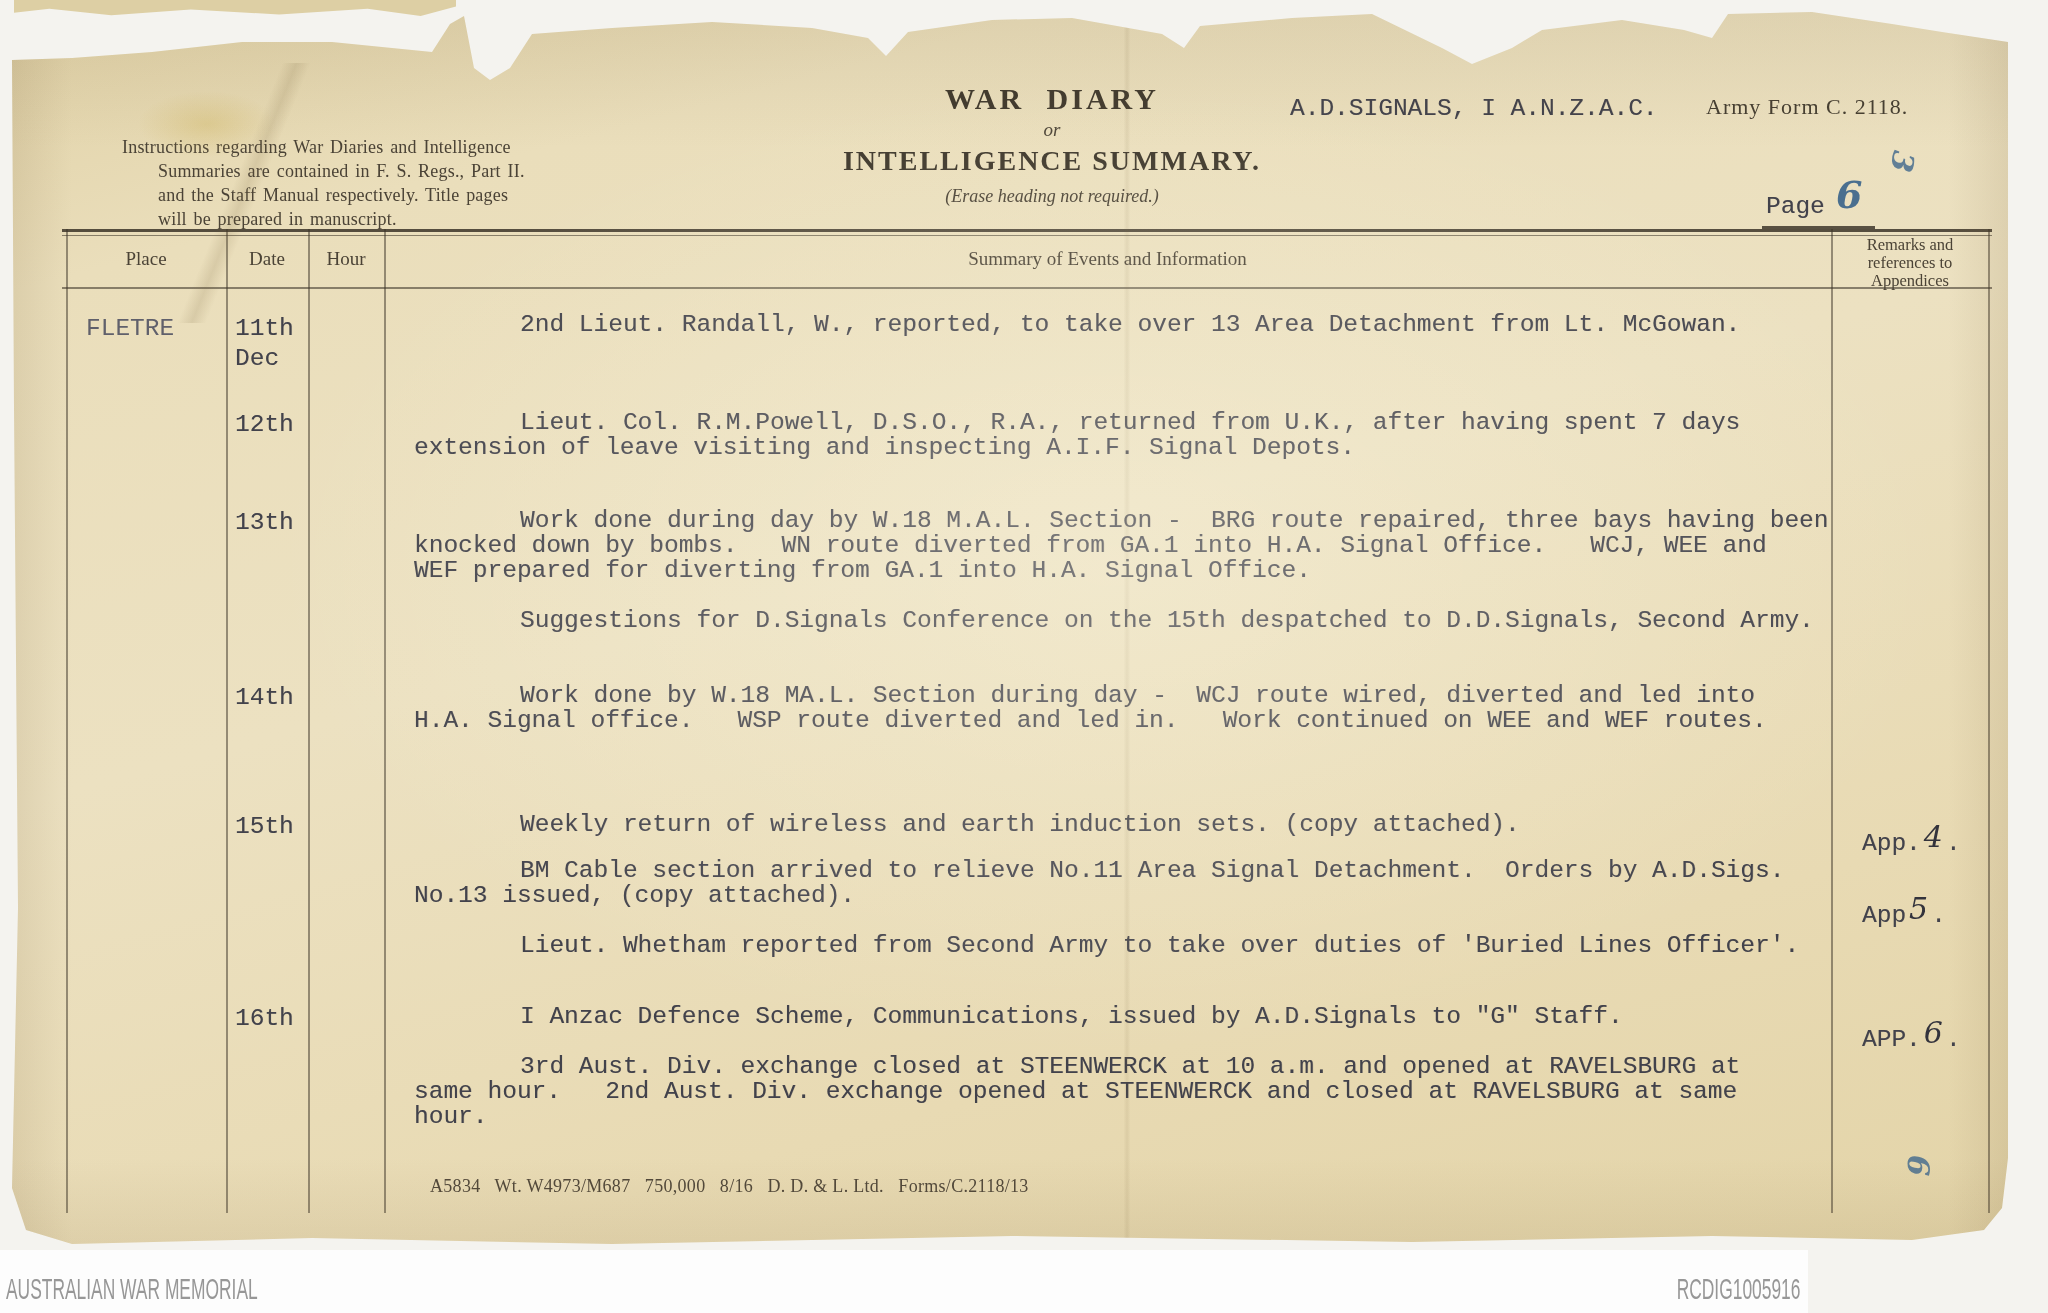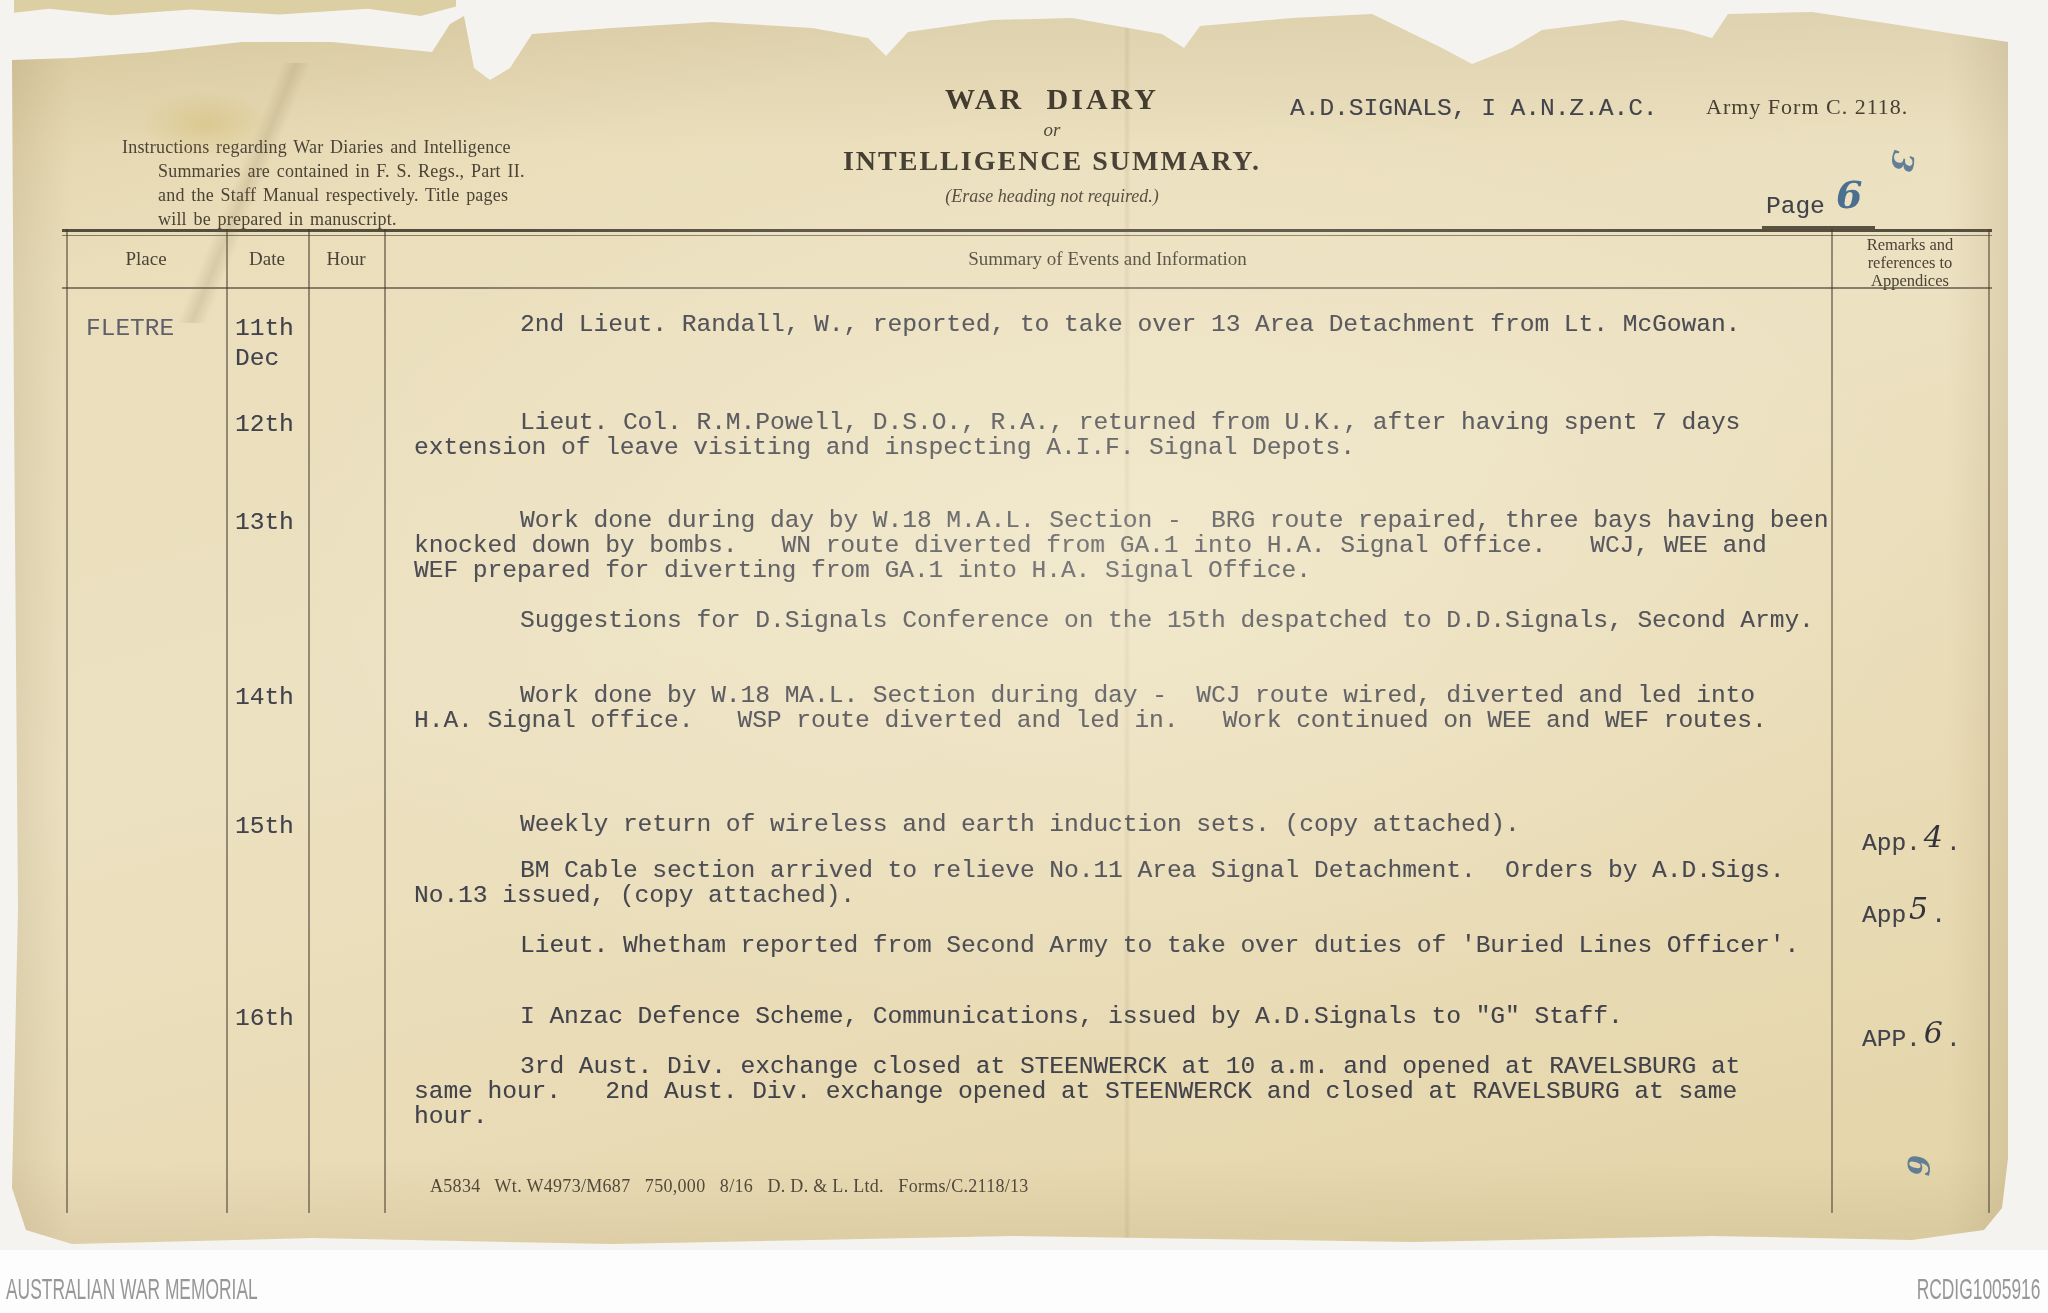--- a/index.html
+++ b/index.html
@@ -70,21 +70,21 @@
   .pagegroup .plabel{position:absolute;left:1754px;top:186px;}
   .pagenum{position:absolute;left:1824px;top:164px;font-size:38px;font-weight:bold;color:#4a6f8f;}
   .pageline{position:absolute;left:1750px;top:218px;width:113px;height:3px;background:rgba(52,45,34,0.8);}
   .ann{position:absolute;font-size:30px;font-weight:bold;opacity:0.85;}
   .ann.r3{left:1880px;top:136px;transform:rotate(100deg);}
   .ann.r6{left:1896px;top:1140px;transform:rotate(92deg);}
   .remark{position:absolute;white-space:pre;}
   .remark .num{font-family:"DejaVu Serif",serif;font-style:italic;font-size:30px;color:#33333c;position:relative;top:-3px;margin:0 3px;}
   .imprint{position:absolute;left:418px;top:1168px;font-size:18px;letter-spacing:0.3px;color:#51483a;white-space:pre;}
   
-  .footer{position:absolute;left:0;top:1250px;width:2048px;height:63px;background:#fdfdfd;}
+  .footer{position:absolute;left:0;top:1250px;width:1808px;height:63px;background:#fdfdfd;}
   .ftext{position:absolute;top:22px;font-family:"Liberation Sans",sans-serif;font-size:30px;color:#979797;}
   .fleft{left:6px;transform:scaleX(0.58);transform-origin:left center;}
   .fright{right:8px;transform:scaleX(0.58);transform-origin:right center;}
 </style>
 </head>
 <body>
 
 <div class="stage">
 
   <div class="fragment-top"></div>

